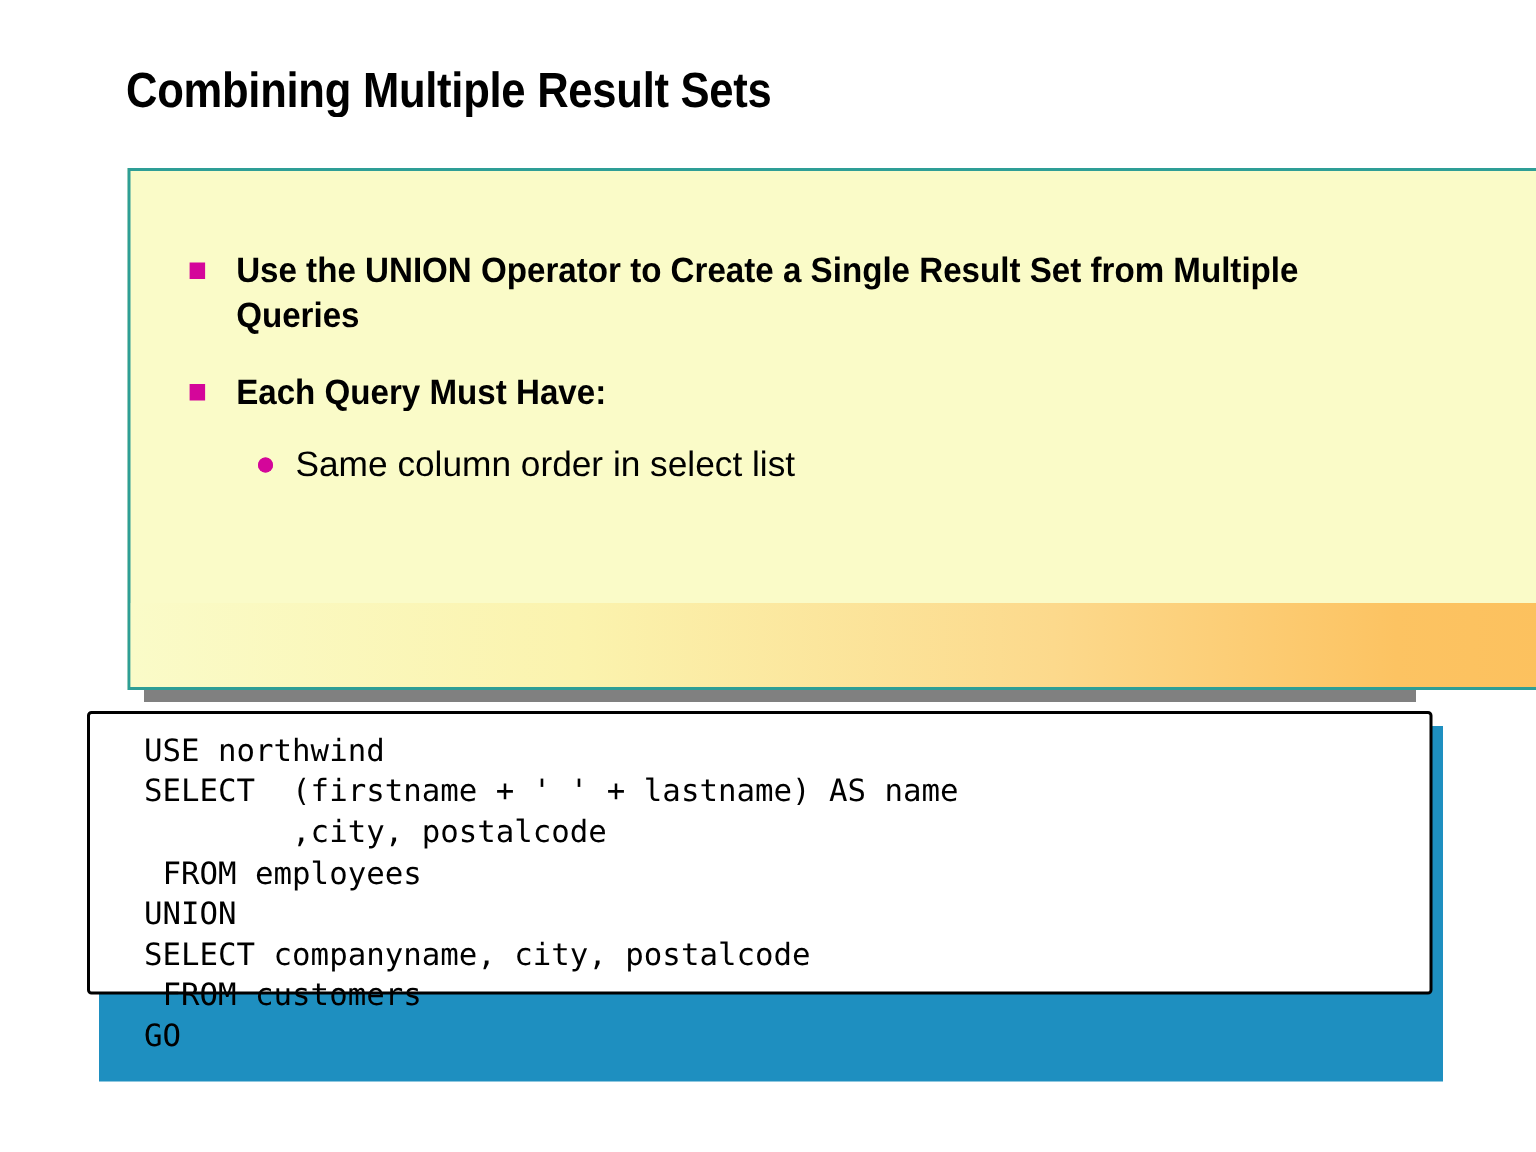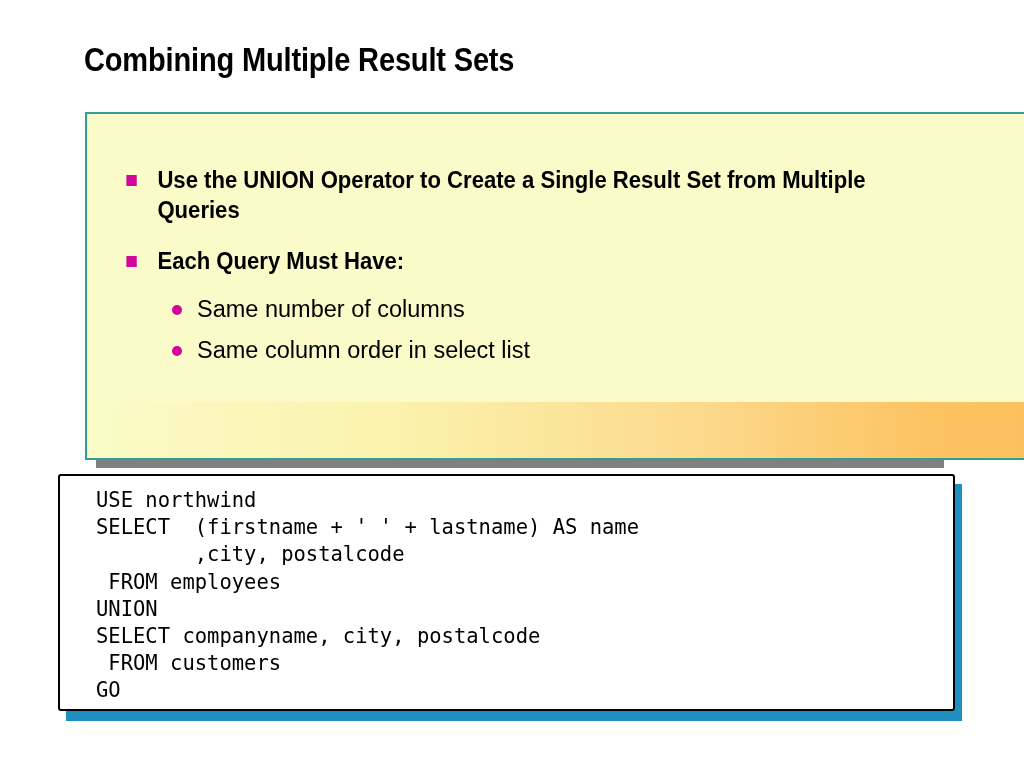--- a/index.html
+++ b/index.html
@@ -118,21 +118,21 @@
     top: 484px;
     width: 896px;
     height: 237px;
     background: #1e8fc0;
   }
   #code-box {
     position: absolute;
     left: 58px;
     top: 474px;
     width: 897px;
-    height: 237px;
+    height: 189px;
     background: #ffffff;
     border: 2px solid #000000;
     border-radius: 3px;
     box-sizing: border-box;
     padding: 11px 0 0 36px;
   }
   #code-text {
     font-family: "DejaVu Sans Mono", monospace;
     font-size: 20.5px;
     line-height: 27.2px;
@@ -161,21 +161,20 @@
 
     <div class="bullet-l1">
       <span class="marker-square"></span>
       <span>Each Query Must Have:</span>
     </div>
 
     <div id="bullet-group-2">
 
       <div class="bullet-l2">
         <span class="marker-dot"></span>
-        <span>Same number of columns</span>
       </div>
 
       <div class="bullet-l2">
         <span class="marker-dot"></span>
         <span>Same column order in select list</span>
       </div>
     </div>
 
   </div>
 </div>

